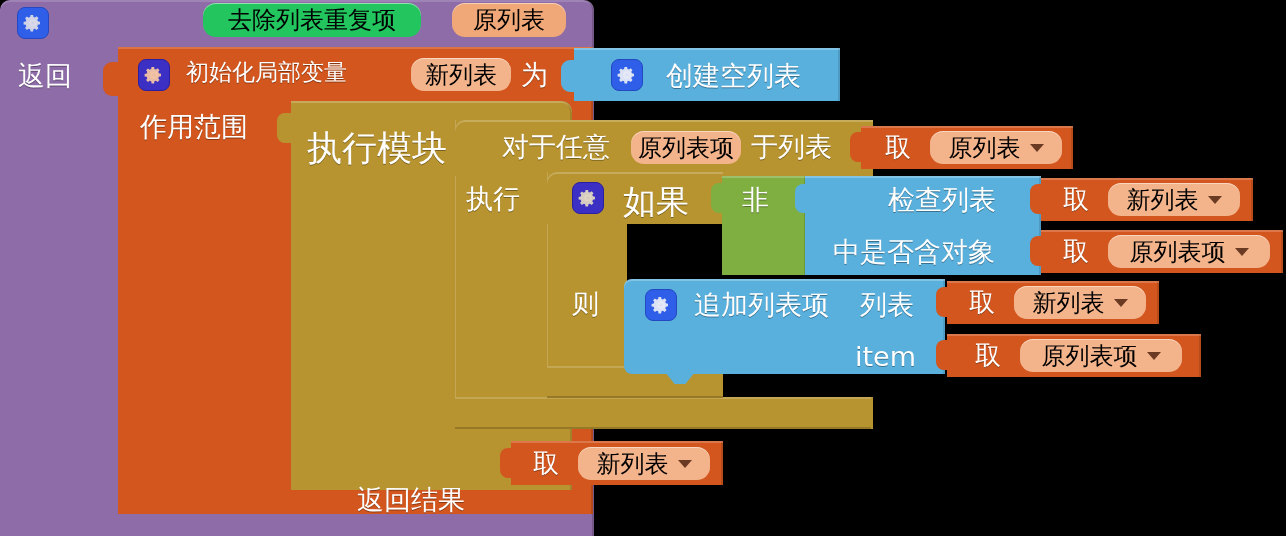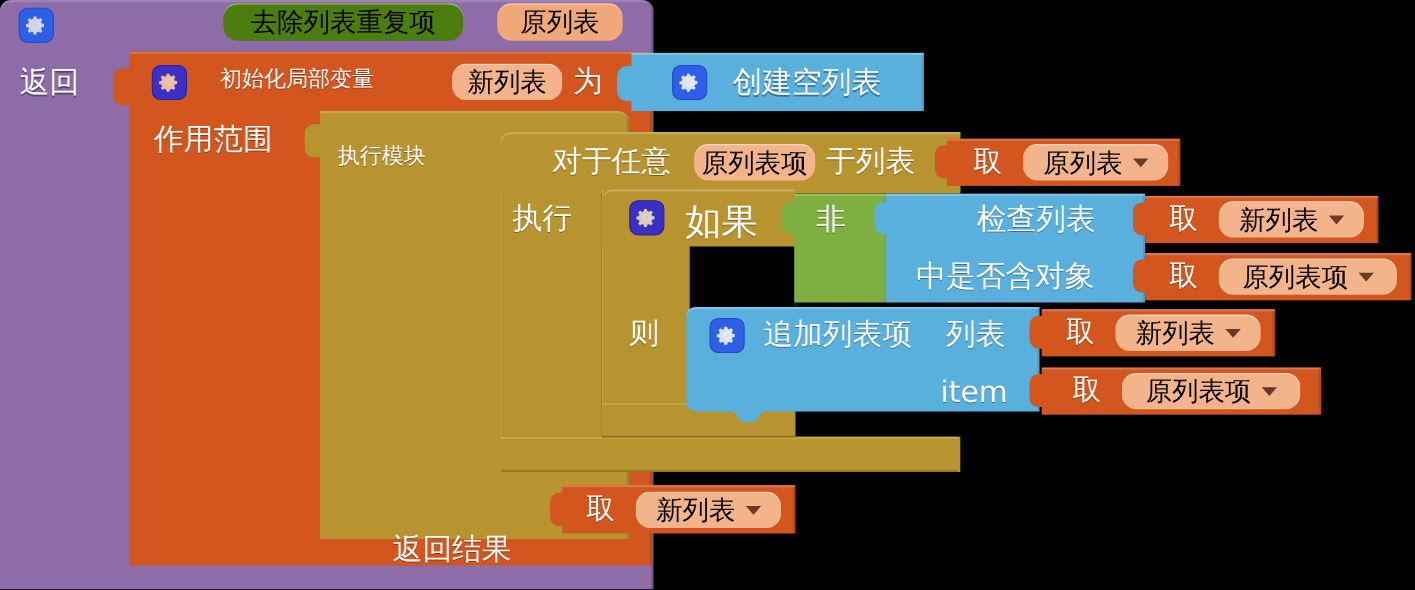--- a/index.html
+++ b/index.html
@@ -50,40 +50,40 @@
 
   <div class="blk" style="left:0;top:0;width:594px;height:536px;background:#8e6ca8;
               border-radius:10px 10px 0 0;box-shadow:inset -2px 0 0 rgba(0,0,0,.18), inset 0 2px 0 rgba(255,255,255,.16);"></div>
 
   <div class="gear bright" style="left:17px;top:7px;">
     <svg width="20" height="20" viewBox="0 0 20 20" aria-hidden="true">
       <path fill="#d9d9e8" d="M10 6.2a3.8 3.8 0 100 7.6 3.8 3.8 0 000-7.6zm0 5.6a1.8 1.8 0 110-3.6 1.8 1.8 0 010 3.6z"></path>
       <path fill="#d9d9e8" d="M17 11.3v-2.6l-2.1-.34a5.2 5.2 0 00-.62-1.5l1.25-1.73-1.84-1.84-1.73 1.25c-.47-.28-.98-.49-1.5-.62L10.1 2H7.5l-.34 2.1c-.53.13-1.03.34-1.5.62L3.93 3.47 2.09 5.31l1.25 1.73c-.28.47-.49.97-.62 1.5L.6 8.9v2.6l2.12.34c.13.53.34 1.03.62 1.5l-1.25 1.73 1.84 1.84 1.73-1.25c.47.28.97.49 1.5.62L7.5 18.4h2.6l.34-2.12c.52-.13 1.03-.34 1.5-.62l1.73 1.25 1.84-1.84-1.25-1.73c.28-.47.49-.97.62-1.5L17 11.3z" opacity=".95"></path>
     </svg>
   </div>
-  <div class="field" style="left:203px;top:3px;width:218px;height:34px;background:#4d7c0f;box-shadow:inset 0 1px 0 rgba(255,255,255,.5);">
+  <div class="field" style="left:203px;top:3px;width:218px;height:34px;background:#22c55e;box-shadow:inset 0 1px 0 rgba(255,255,255,.5);">
     <span class="cap">去除列表重复项</span>
   </div>
   <div class="field" style="left:452px;top:3px;width:114px;height:34px;background:#f0a878;box-shadow:inset 0 1px 0 rgba(255,255,255,.45);">
     <span class="cap">原列表</span>
   </div>
   <div class="lbl" style="left:18px;top:62px;font-size:27px;">返回</div>
 
   <div class="plug" style="left:103px;top:62px;width:18px;height:34px;background:#d2561e;border-radius:9px 0 0 9px;"></div>
 
   <div class="blk" style="left:118px;top:47px;width:475px;height:467px;background:#d2561e;
               box-shadow:inset 0 2px 0 rgba(255,255,255,.18), inset -2px 0 0 rgba(0,0,0,.14);"></div>
 
   <div class="gear" style="left:138px;top:59px;">
     <svg width="20" height="20" viewBox="0 0 20 20" aria-hidden="true">
       <path fill="#f3c3a3" d="M10 6.2a3.8 3.8 0 100 7.6 3.8 3.8 0 000-7.6zm0 5.6a1.8 1.8 0 110-3.6 1.8 1.8 0 010 3.6z"></path>
       <path fill="#f3c3a3" d="M17 11.3v-2.6l-2.1-.34a5.2 5.2 0 00-.62-1.5l1.25-1.73-1.84-1.84-1.73 1.25c-.47-.28-.98-.49-1.5-.62L10.1 2H7.5l-.34 2.1c-.53.13-1.03.34-1.5.62L3.93 3.47 2.09 5.31l1.25 1.73c-.28.47-.49.97-.62 1.5L.6 8.9v2.6l2.12.34c.13.53.34 1.03.62 1.5l-1.25 1.73 1.84 1.84 1.73-1.25c.47.28.97.49 1.5.62L7.5 18.4h2.6l.34-2.12c.52-.13 1.03-.34 1.5-.62l1.73 1.25 1.84-1.84-1.25-1.73c.28-.47.49-.97.62-1.5L17 11.3z" opacity=".95"></path>
     </svg>
   </div>
-  <div class="lbl" style="left:200px;top:61px;font-size:20px;">初始化局部变量</div>
+  <div class="lbl" style="left:186px;top:61px;font-size:23px;">初始化局部变量</div>
   <div class="field" style="left:411px;top:58px;width:100px;height:33px;background:#f3b48c;box-shadow:inset 0 1px 0 rgba(255,255,255,.45);">
     <span class="cap">新列表</span>
   </div>
   <div class="lbl" style="left:521px;top:61px;font-size:27px;">为</div>
   <div class="lbl" style="left:140px;top:113px;font-size:27px;">作用范围</div>
 
   <div class="plug" style="left:561px;top:60px;width:18px;height:32px;background:#59b0dd;border-radius:9px 0 0 9px;"></div>
 
   <div class="blk" style="left:574px;top:48px;width:266px;height:53px;background:#59b0dd;
               box-shadow:inset 0 2px 0 rgba(255,255,255,.25), inset -2px 0 0 rgba(0,0,0,.12);"></div>
@@ -91,21 +91,21 @@
     <svg width="20" height="20" viewBox="0 0 20 20" aria-hidden="true">
       <path fill="#e6e9f5" d="M10 6.2a3.8 3.8 0 100 7.6 3.8 3.8 0 000-7.6zm0 5.6a1.8 1.8 0 110-3.6 1.8 1.8 0 010 3.6z"></path>
       <path fill="#e6e9f5" d="M17 11.3v-2.6l-2.1-.34a5.2 5.2 0 00-.62-1.5l1.25-1.73-1.84-1.84-1.73 1.25c-.47-.28-.98-.49-1.5-.62L10.1 2H7.5l-.34 2.1c-.53.13-1.03.34-1.5.62L3.93 3.47 2.09 5.31l1.25 1.73c-.28.47-.49.97-.62 1.5L.6 8.9v2.6l2.12.34c.13.53.34 1.03.62 1.5l-1.25 1.73 1.84 1.84 1.73-1.25c.47.28.97.49 1.5.62L7.5 18.4h2.6l.34-2.12c.52-.13 1.03-.34 1.5-.62l1.73 1.25 1.84-1.84-1.25-1.73c.28-.47.49-.97.62-1.5L17 11.3z" opacity=".95"></path>
     </svg>
   </div>
   <div class="lbl" style="left:666px;top:62px;font-size:27px;text-align:center;">创建空列表</div>
 
   <div class="blk" style="left:291px;top:101px;width:281px;height:389px;background:#b89430;
               border-radius:0 10px 0 0;box-shadow:inset 0 2px 0 rgba(255,255,255,.2), inset -2px 0 0 rgba(0,0,0,.12);"></div>
   <div class="plug" style="left:277px;top:113px;width:16px;height:30px;background:#b89430;border-radius:8px 0 0 8px;"></div>
-  <div class="lbl" style="left:307px;top:131px;font-size:20px;">执行模块</div>
+  <div class="lbl" style="left:307px;top:131px;font-size:35px;">执行模块</div>
   <div class="lbl" style="left:357px;top:449px;font-size:27px;margin-top:37px;">返回结果</div>
 
   <div class="blk" style="left:455px;top:120px;width:418px;height:309px;background:#b89430;
               border-radius:10px 0 0 0;box-shadow:inset 0 2px 0 rgba(255,255,255,.22), inset 1px 0 0 rgba(255,255,255,.18);"></div>
 
   <div class="blk" style="left:540px;top:175px;width:340px;height:222px;background:#000;"></div>
   <div class="blk" style="left:455px;top:120px;width:92px;height:309px;background:#b89430;
               box-shadow:inset 1px 0 0 rgba(255,255,255,.18);"></div>
   <div class="blk" style="left:455px;top:120px;width:418px;height:56px;background:#b89430;
               border-radius:10px 0 0 0;box-shadow:inset 0 2px 0 rgba(255,255,255,.22);"></div>

